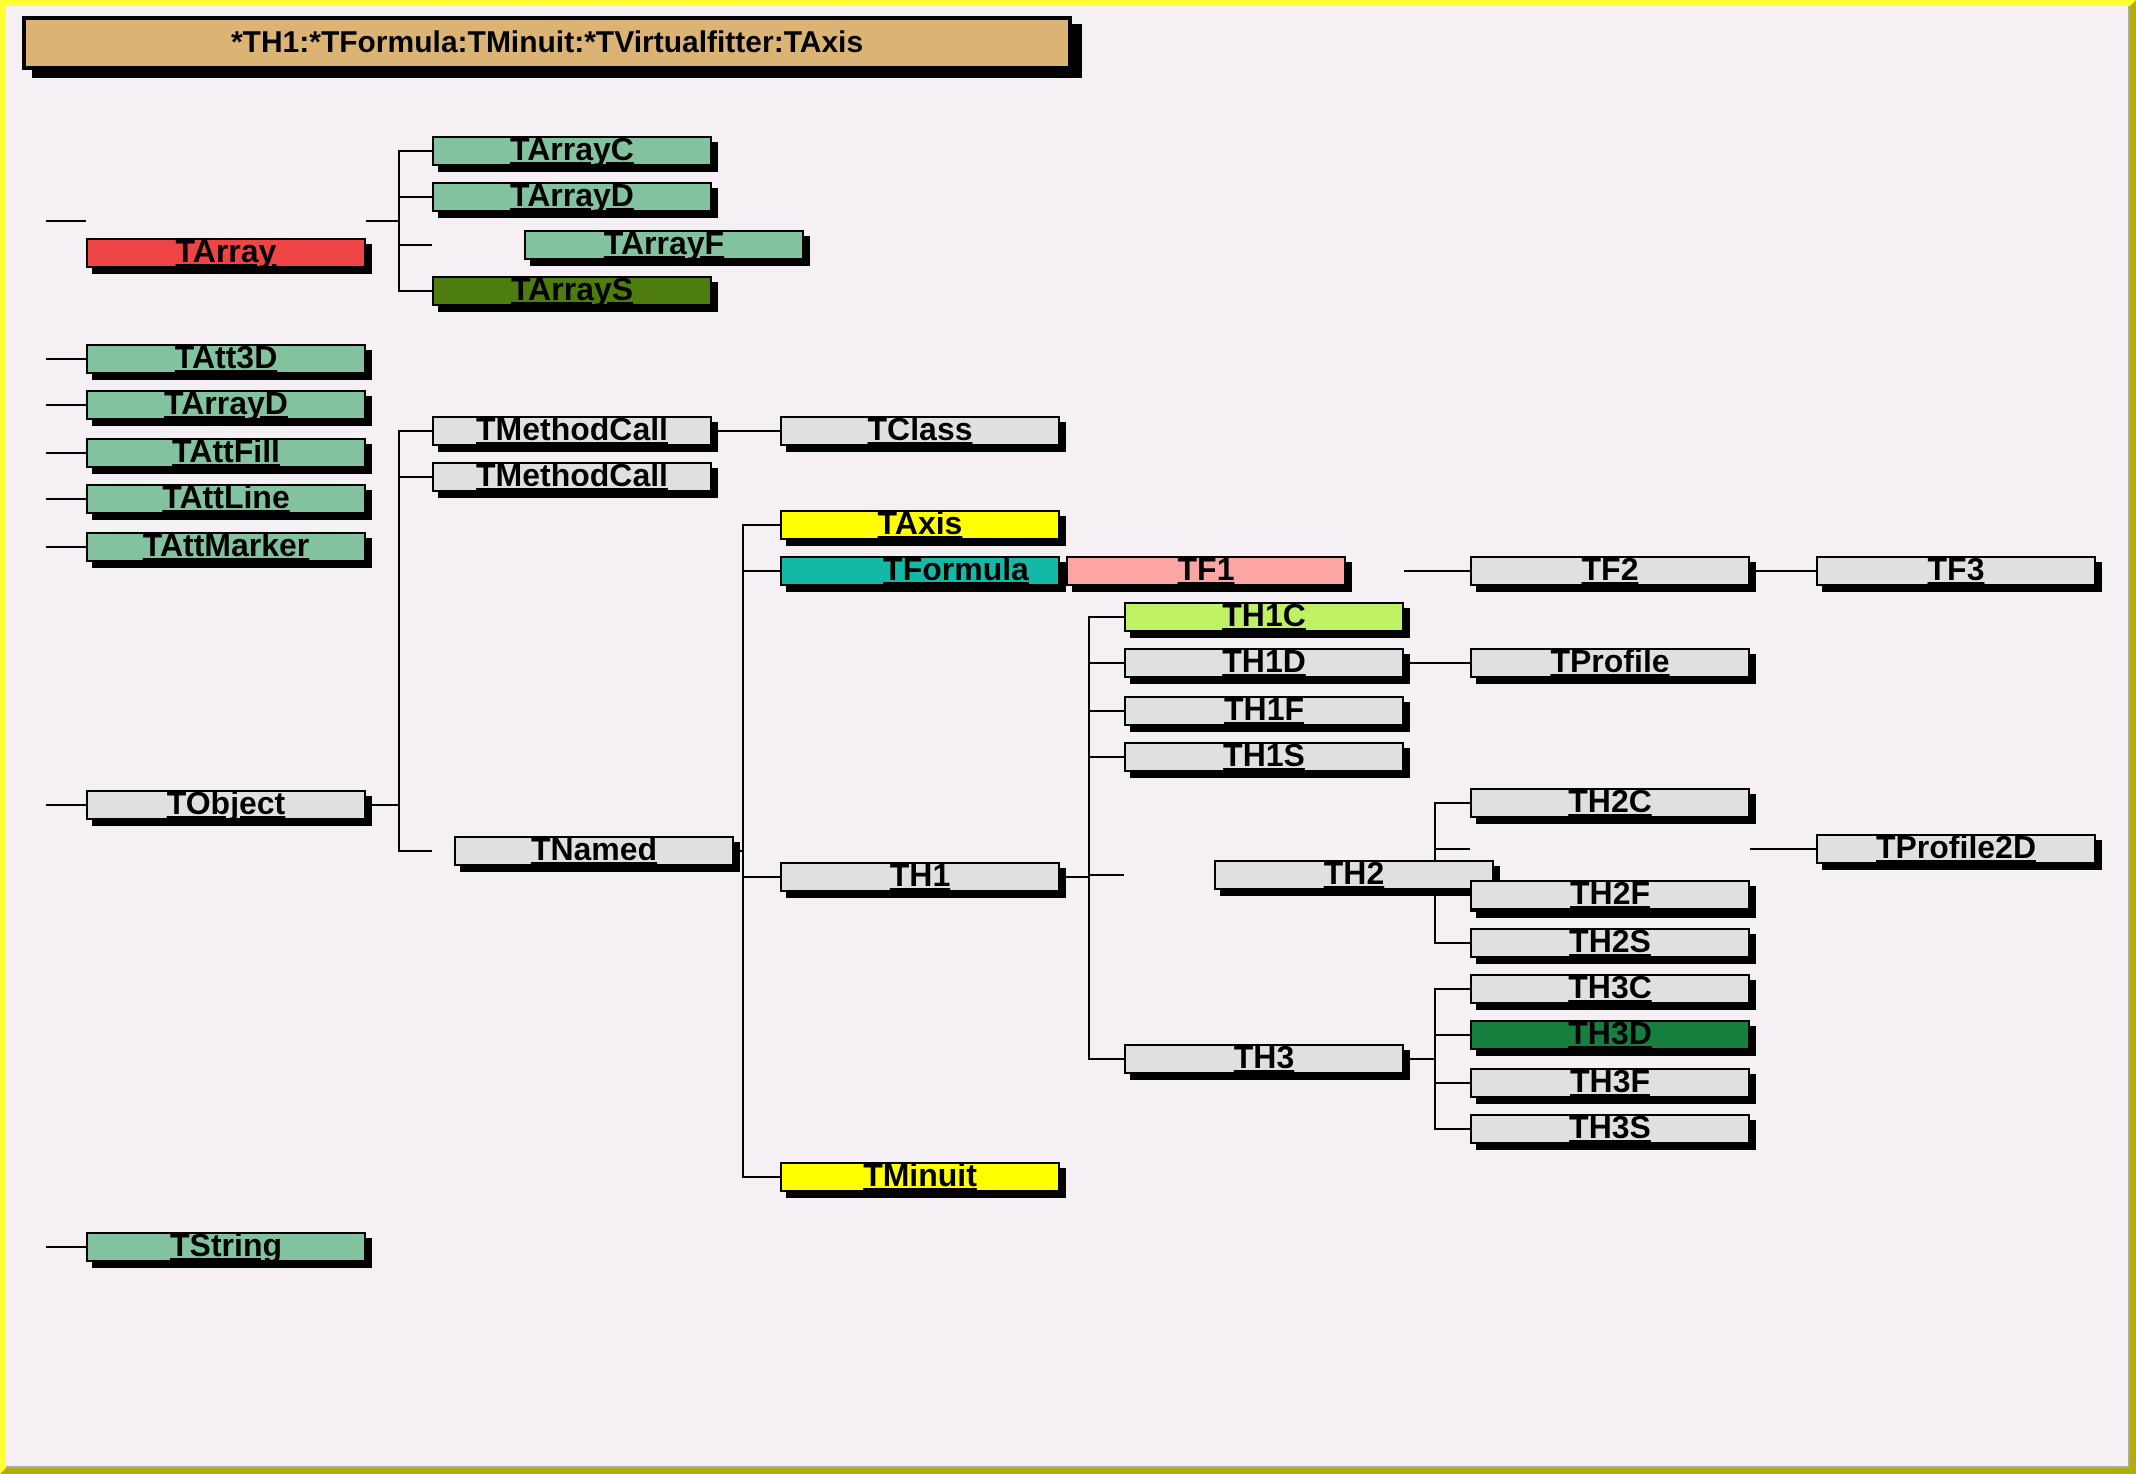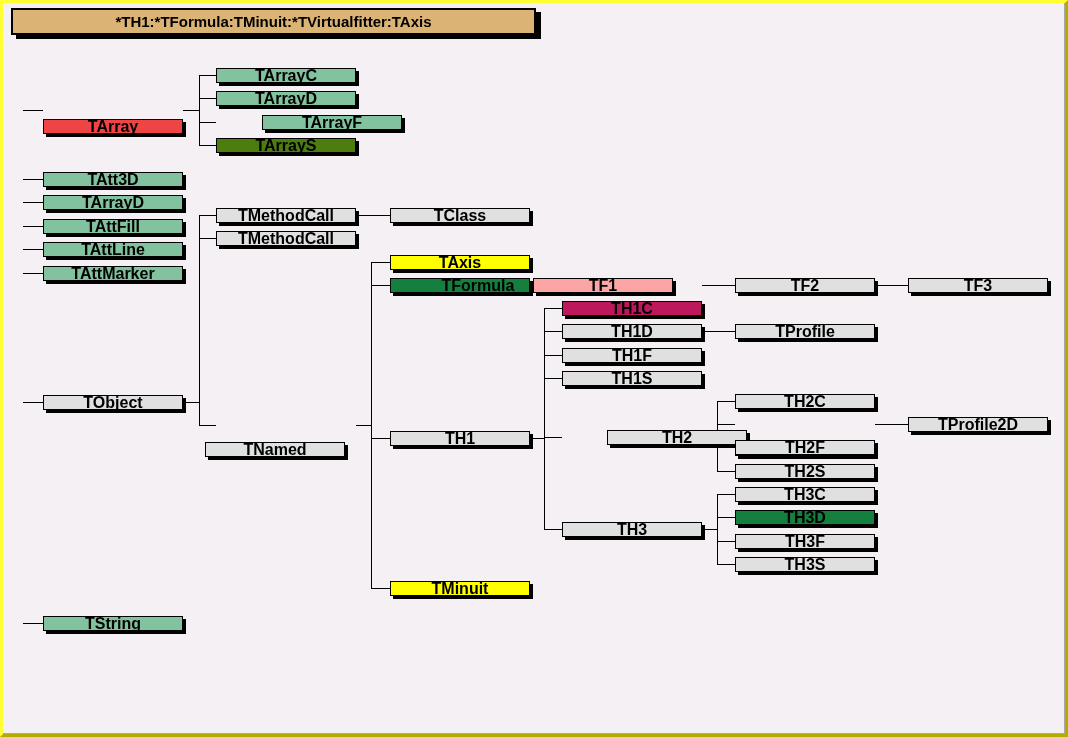--- a/index.html
+++ b/index.html
@@ -113,32 +113,32 @@
       <div class="node" style="left: 213px; top: 135px; background: #4d7c0f;">TArrayS</div>
       <div class="node" style="left: 40px; top: 169px; background: rgb(130, 194, 158);">TAtt3D</div>
       <div class="node" style="left: 40px; top: 192px; background: rgb(130, 194, 158);">TArrayD</div>
       <div class="node" style="left: 40px; top: 216px; background: rgb(130, 194, 158);">TAttFill</div>
       <div class="node" style="left: 40px; top: 239px; background: rgb(130, 194, 158);">TAttLine</div>
       <div class="node" style="left: 40px; top: 263px; background: rgb(130, 194, 158);">TAttMarker</div>
       <div class="node" style="left: 213px; top: 205px; background: rgb(224, 224, 224);">TMethodCall</div>
       <div class="node" style="left: 387px; top: 205px; background: rgb(224, 224, 224);">TClass</div>
       <div class="node" style="left: 213px; top: 228px; background: rgb(224, 224, 224);">TMethodCall</div>
       <div class="node" style="left: 387px; top: 252px; background: rgb(255, 255, 0);">TAxis</div>
-      <div class="node" style="left: 387px; top: 275px; background: #15803d; padding-left: 36px;">TFormula</div>
+      <div class="node" style="left: 387px; top: 275px; background: #14b8a6; padding-left: 36px;">TFormula</div>
       <div class="node" style="left: 530px; top: 275px; background: #fca5a5;">TF1</div>
       <div class="node" style="left: 732px; top: 275px; background: rgb(224, 224, 224);">TF2</div>
       <div class="node" style="left: 905px; top: 275px; background: rgb(224, 224, 224);">TF3</div>
-      <div class="node" style="left: 559px; top: 298px; background: #be185d;">TH1C</div>
+      <div class="node" style="left: 559px; top: 298px; background: #bef264;">TH1C</div>
       <div class="node" style="left: 559px; top: 321px; background: rgb(224, 224, 224);">TH1D</div>
       <div class="node" style="left: 732px; top: 321px; background: rgb(224, 224, 224);">TProfile</div>
       <div class="node" style="left: 559px; top: 345px; background: rgb(224, 224, 224);">TH1F</div>
       <div class="node" style="left: 559px; top: 368px; background: rgb(224, 224, 224);">TH1S</div>
       <div class="node" style="left: 40px; top: 392px; background: rgb(224, 224, 224);">TObject</div>
       <div class="node" style="left: 732px; top: 391px; background: rgb(224, 224, 224);">TH2C</div>
-      <div class="node" style="left: 202px; top: 415px; background: rgb(224, 224, 224); margin-top: 24px;">TNamed</div>
+      <div class="node" style="left: 224px; top: 415px; background: rgb(224, 224, 224);">TNamed</div>
       <div class="node" style="left: 732px; top: 438px; background: #fca5a5;">TH2D</div>
       <div class="node" style="left: 905px; top: 414px; background: rgb(224, 224, 224);">TProfile2D</div>
       <div class="node" style="left: 387px; top: 428px; background: rgb(224, 224, 224);">TH1</div>
       <div class="node" style="left: 559px; top: 427px; background: rgb(224, 224, 224); margin-left: 45px;">TH2</div>
       <div class="node" style="left: 732px; top: 437px; background: rgb(224, 224, 224);">TH2F</div>
       <div class="node" style="left: 732px; top: 461px; background: rgb(224, 224, 224);">TH2S</div>
       <div class="node" style="left: 732px; top: 484px; background: rgb(224, 224, 224);">TH3C</div>
       <div class="node" style="left: 732px; top: 507px; background: #15803d;">TH3D</div>
       <div class="node" style="left: 559px; top: 519px; background: rgb(224, 224, 224);">TH3</div>
       <div class="node" style="left: 732px; top: 531px; background: rgb(224, 224, 224);">TH3F</div>

